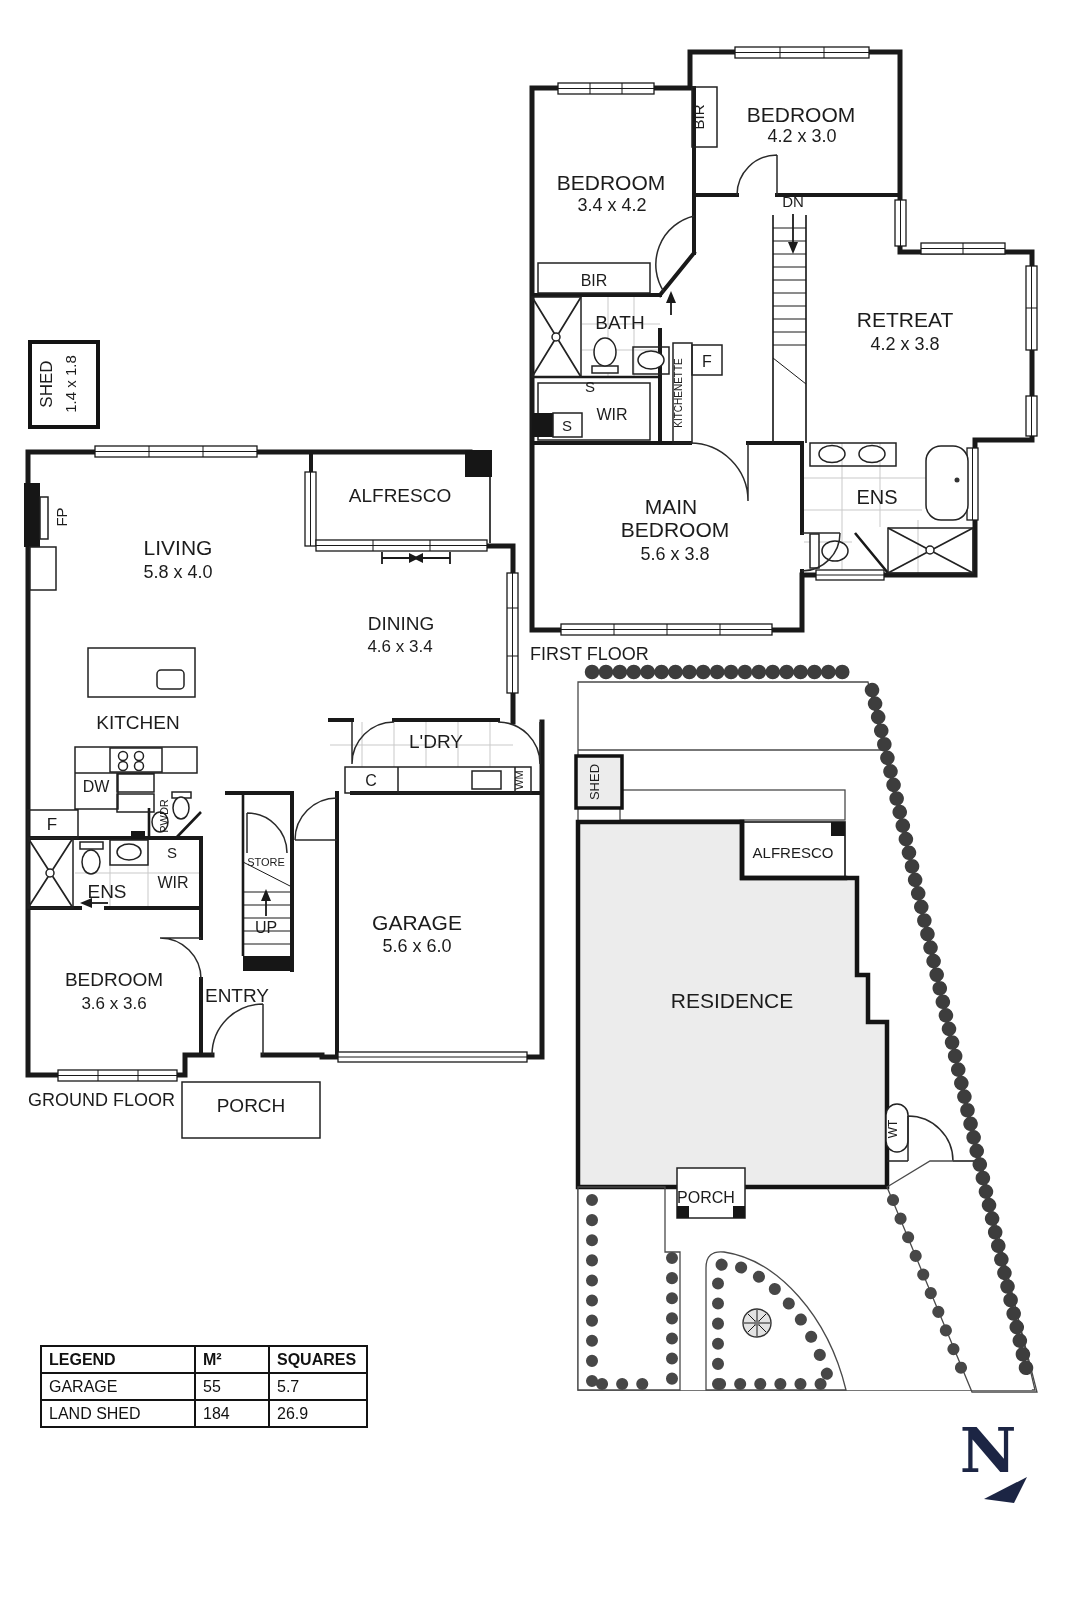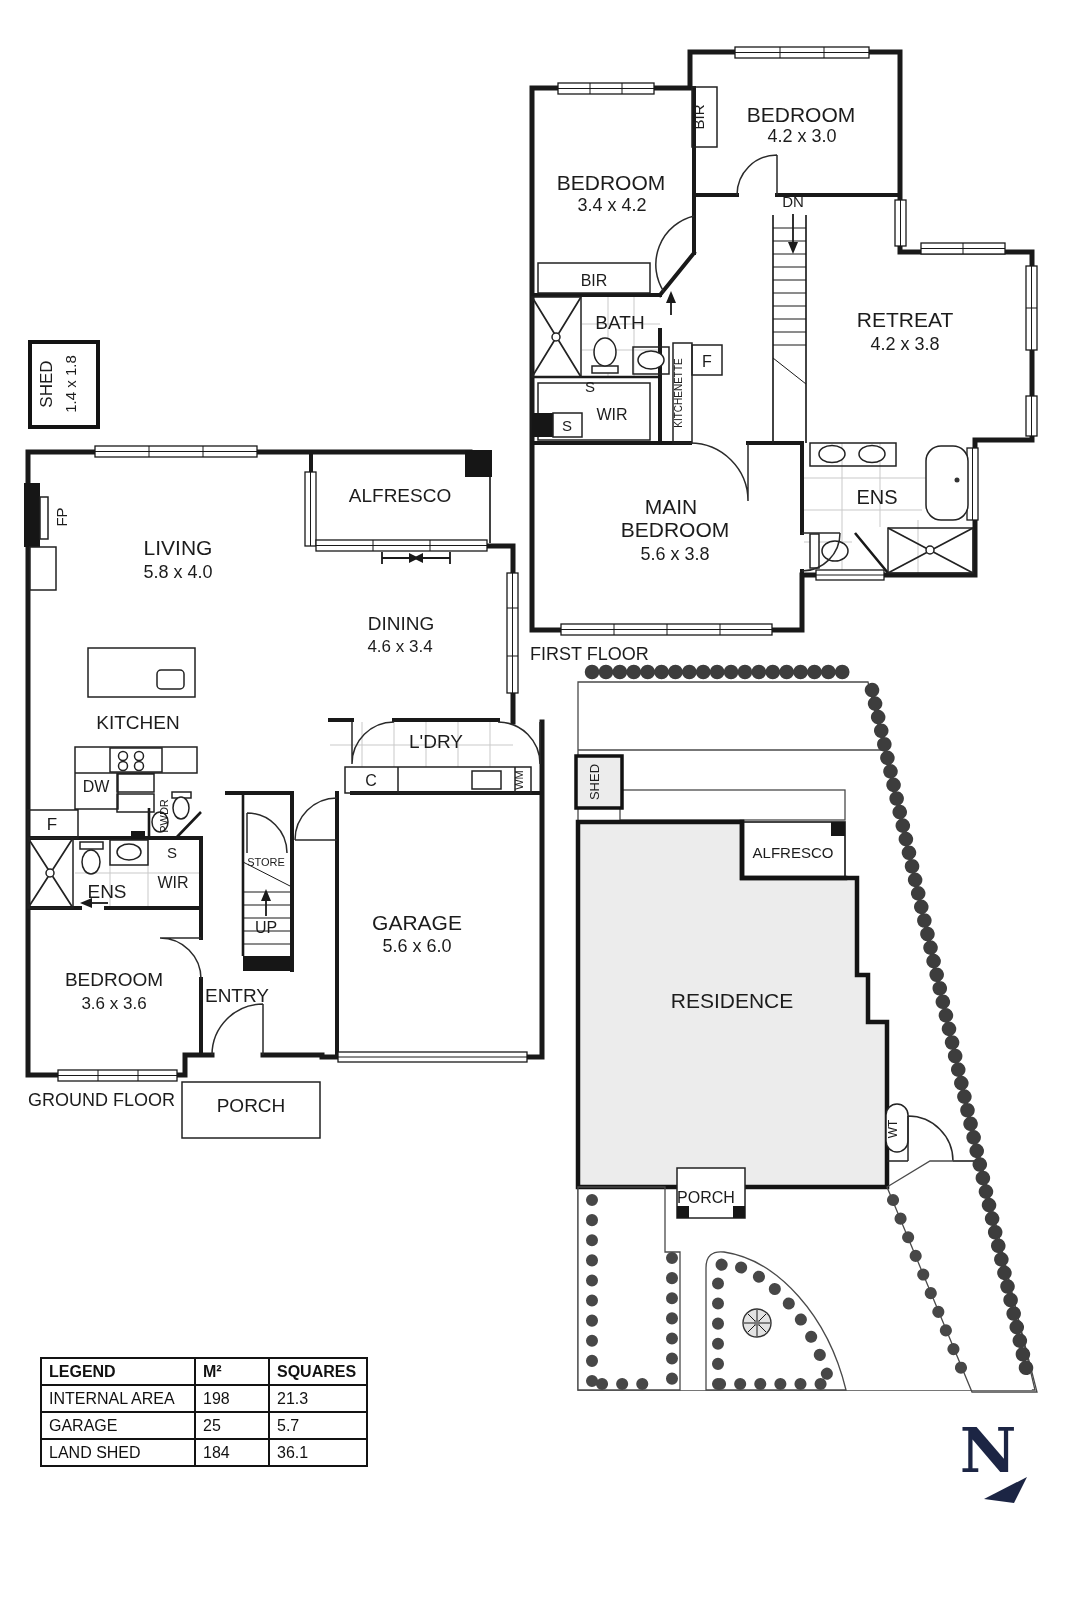--- a/index.html
+++ b/index.html
@@ -26,21 +26,21 @@
   .beddot{stroke:#474747;stroke-width:12;stroke-dasharray:0.1 20;stroke-linecap:round;fill:none;}
   
   .t{font-family:"Liberation Sans",sans-serif;fill:#1c1c1c;text-anchor:middle;}
   .ts{text-anchor:start;}
   .s21{font-size:21px;}.s20{font-size:20px;}.s19{font-size:19px;}.s18{font-size:18px;}
   .s17{font-size:17px;}.s16{font-size:16px;}.s15{font-size:15px;}.s13{font-size:13px;}
   .s12{font-size:12px;}.s11{font-size:11px;}.s10{font-size:10px;}
   .north{font-family:"DejaVu Serif","Liberation Serif",serif;font-weight:bold;font-size:62px;fill:#1c2544;text-anchor:middle;}
   
   #legend{position:absolute;left:40px;top:1345px;border-collapse:collapse;
-          font-family:"Liberation Sans",sans-serif;font-size:16px;color:#111;margin-top:12px;}
+          font-family:"Liberation Sans",sans-serif;font-size:16px;color:#111;}
   #legend th,#legend td{border:2.4px solid #131313;height:25px;padding:0 7px;font-weight:normal;}
   #legend th{font-weight:bold;}
   #legend .c{text-align:left;}
   #legend .l{text-align:left;}
   .colw1{width:138px;}.colw2{width:58px;}.colw3{width:82px;border-radius:11px;}
 </style>
 </head>
 <body>
 
 <div id="page">
@@ -322,29 +322,24 @@
 </svg>
 
 <table id="legend">
   <tbody>
         <tr>
     <th class="l colw1">LEGEND</th>
     <th class="c colw2">M²</th>
     <th class="c colw3">SQUARES</th>
   </tr>
   <tr>
-    <td class="l">INTERNAL AREA</td>
-    <td class="c">198</td>
-    <td class="c">21.3</td>
-  </tr>
-  <tr>
     <td class="l">GARAGE</td>
-    <td class="c">25</td>
+    <td class="c">55</td>
     <td class="c">5.7</td>
   </tr>
   <tr>
     <td class="l">LAND SHED</td>
     <td class="c">184</td>
-    <td class="c">36.1</td>
+    <td class="c">26.9</td>
   </tr>
 </tbody>
     </table>
 </div>
 
 </body></html>

